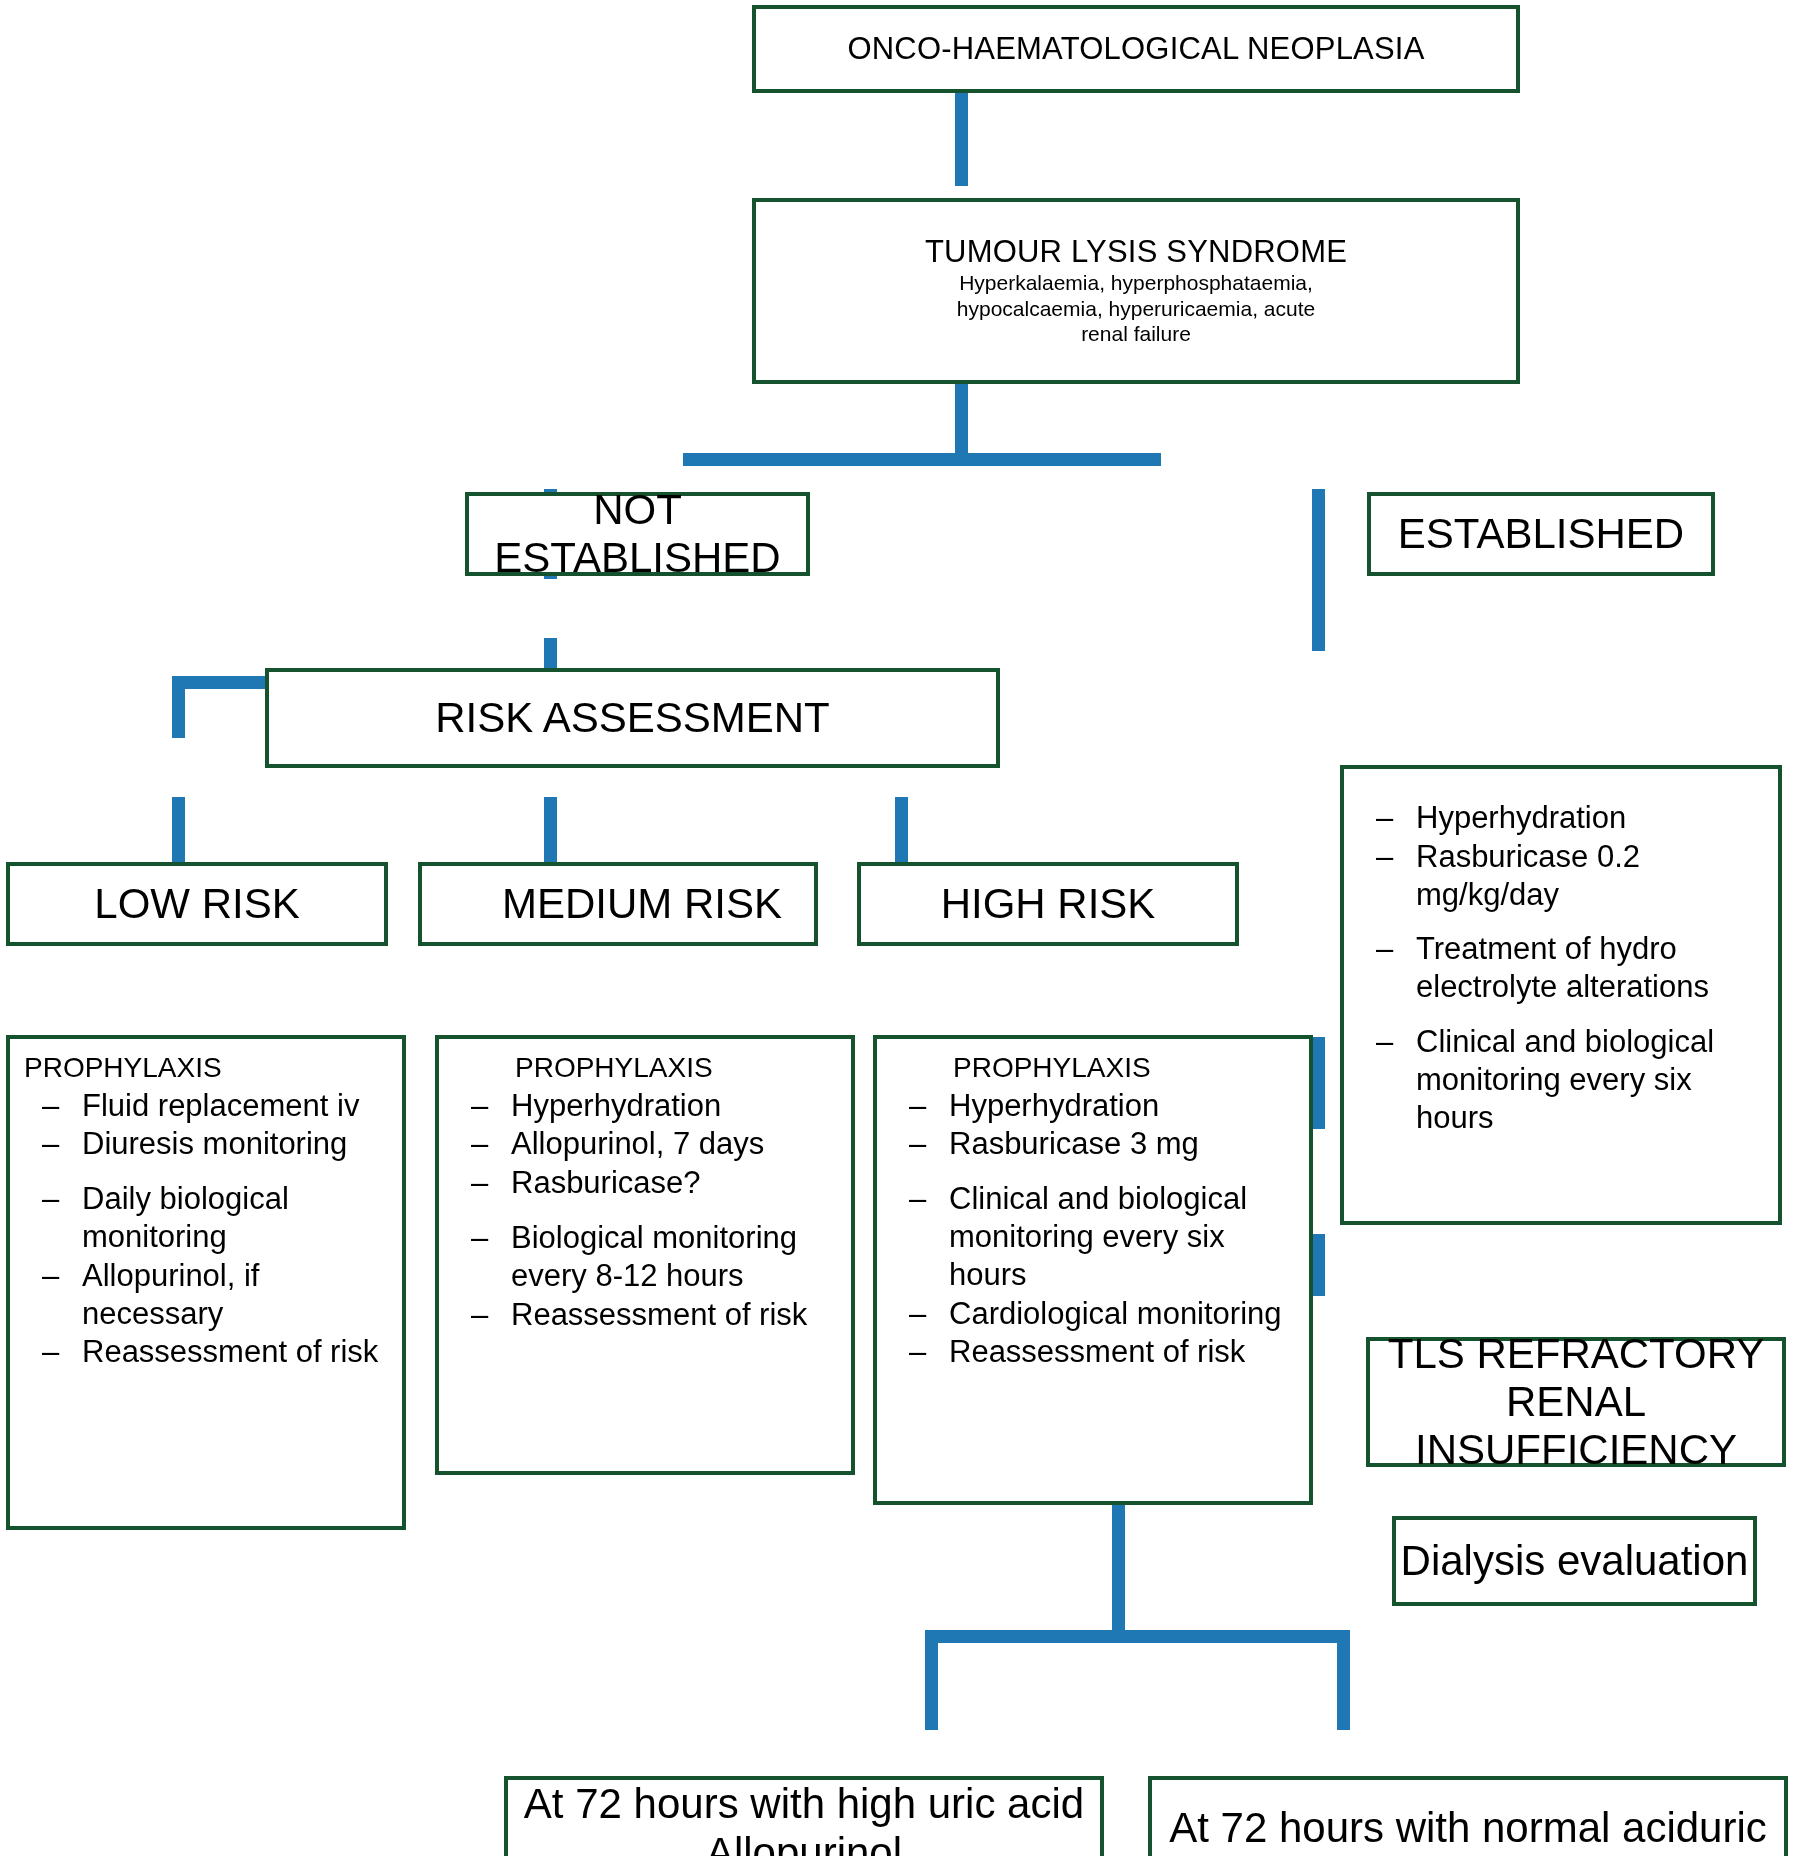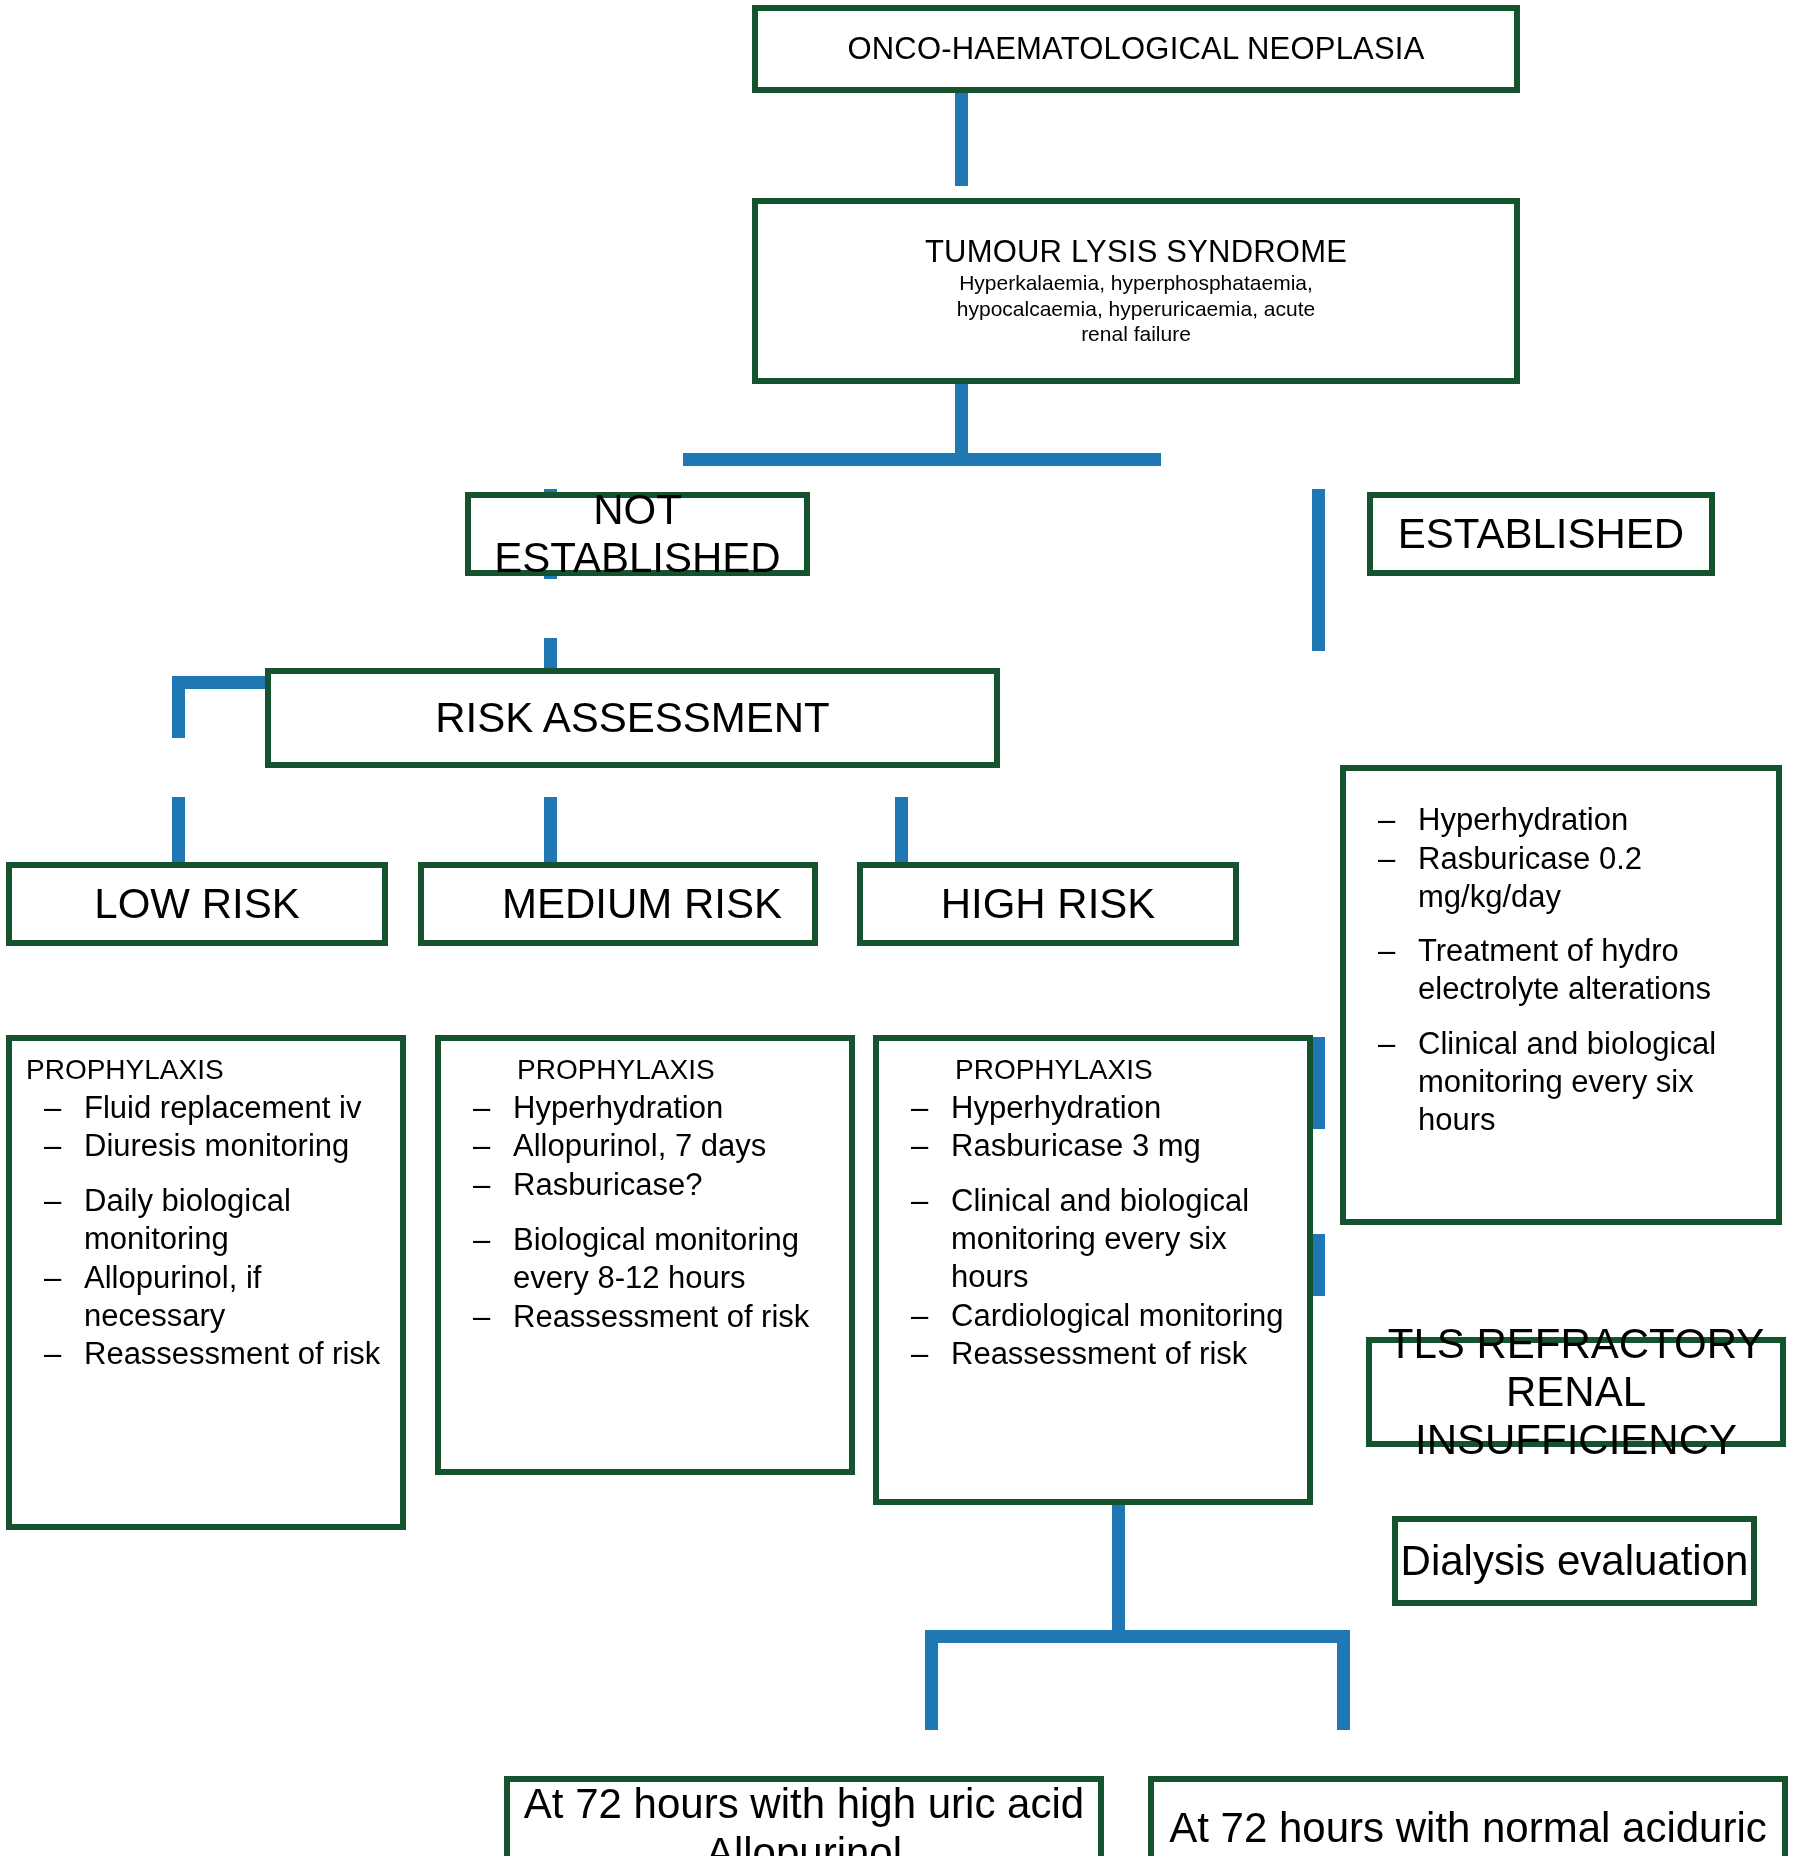--- a/index.html
+++ b/index.html
@@ -17,21 +17,21 @@
     width: 1796px;
     height: 1856px;
     background: #ffffff;
     overflow: hidden;
   }
   
   .box {
     position: absolute;
     box-sizing: border-box;
     background: #ffffff;
-    border: 6px solid #14532d;
+    border: 4px solid #14532d;
     display: flex;
     flex-direction: column;
     justify-content: center;
     z-index: 5;
   }
   .box.center {
     align-items: center;
     text-align: center;
   }
   .title-line {
@@ -192,21 +192,21 @@
 
   <div class="box listbox" style="left:1340px; top:765px; width:442px; height:460px;">
     <ul class="items" style="margin-top:18px;">
       <li><span class="dash">–</span><span>Hyperhydration</span></li>
       <li><span class="dash">–</span><span>Rasburicase 0.2 mg/kg/day</span></li>
       <li class="gap"><span class="dash">–</span><span>Treatment of hydro electrolyte alterations</span></li>
       <li class="gap"><span class="dash">–</span><span>Clinical and biological monitoring every six hours</span></li>
     </ul>
   </div>
 
-  <div class="box center" style="left:1366px; top:1337px; width:420px; height:110px;">
+  <div class="box center" style="left:1366px; top:1337px; width:420px; height:130px;">
     <div class="head-label">TLS REFRACTORY</div>
     <div class="head-label">RENAL INSUFFICIENCY</div>
   </div>
 
   <div class="box center" style="left:1392px; top:1516px; width:365px; height:90px;">
     <div class="head-label">Dialysis evaluation</div>
   </div>
 
   <div class="box center" style="left:504px; top:1776px; width:600px; height:105px;">
     <div class="head-label">At 72 hours with high uric acid</div>

